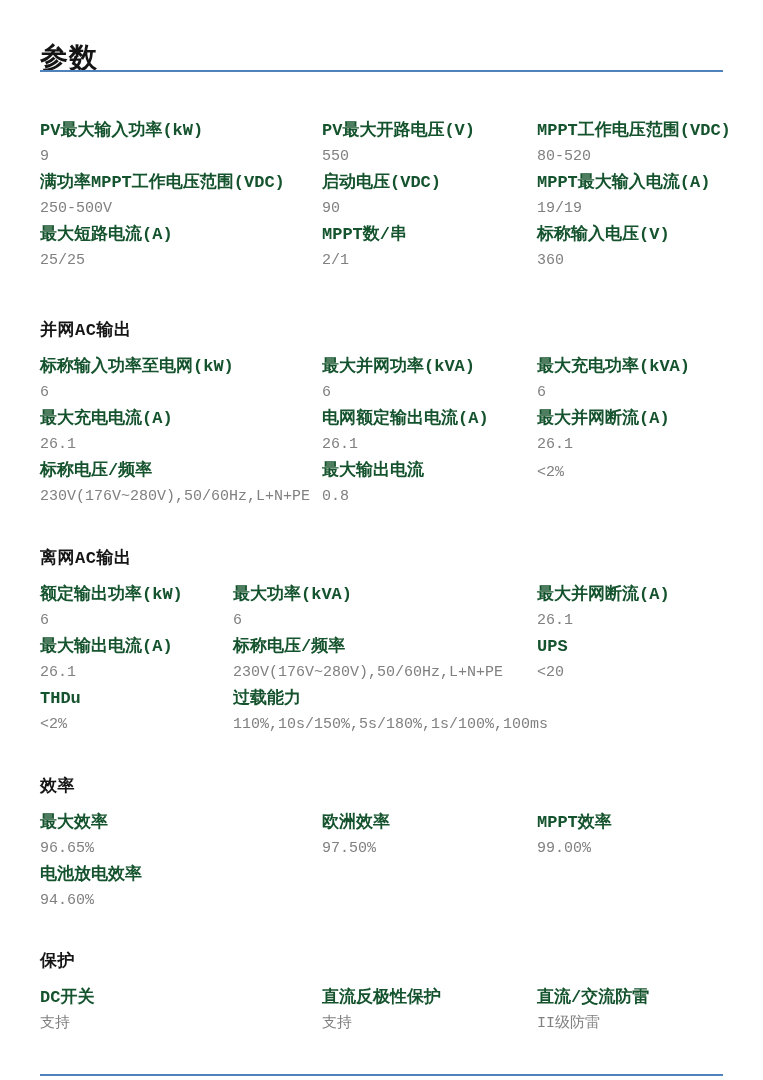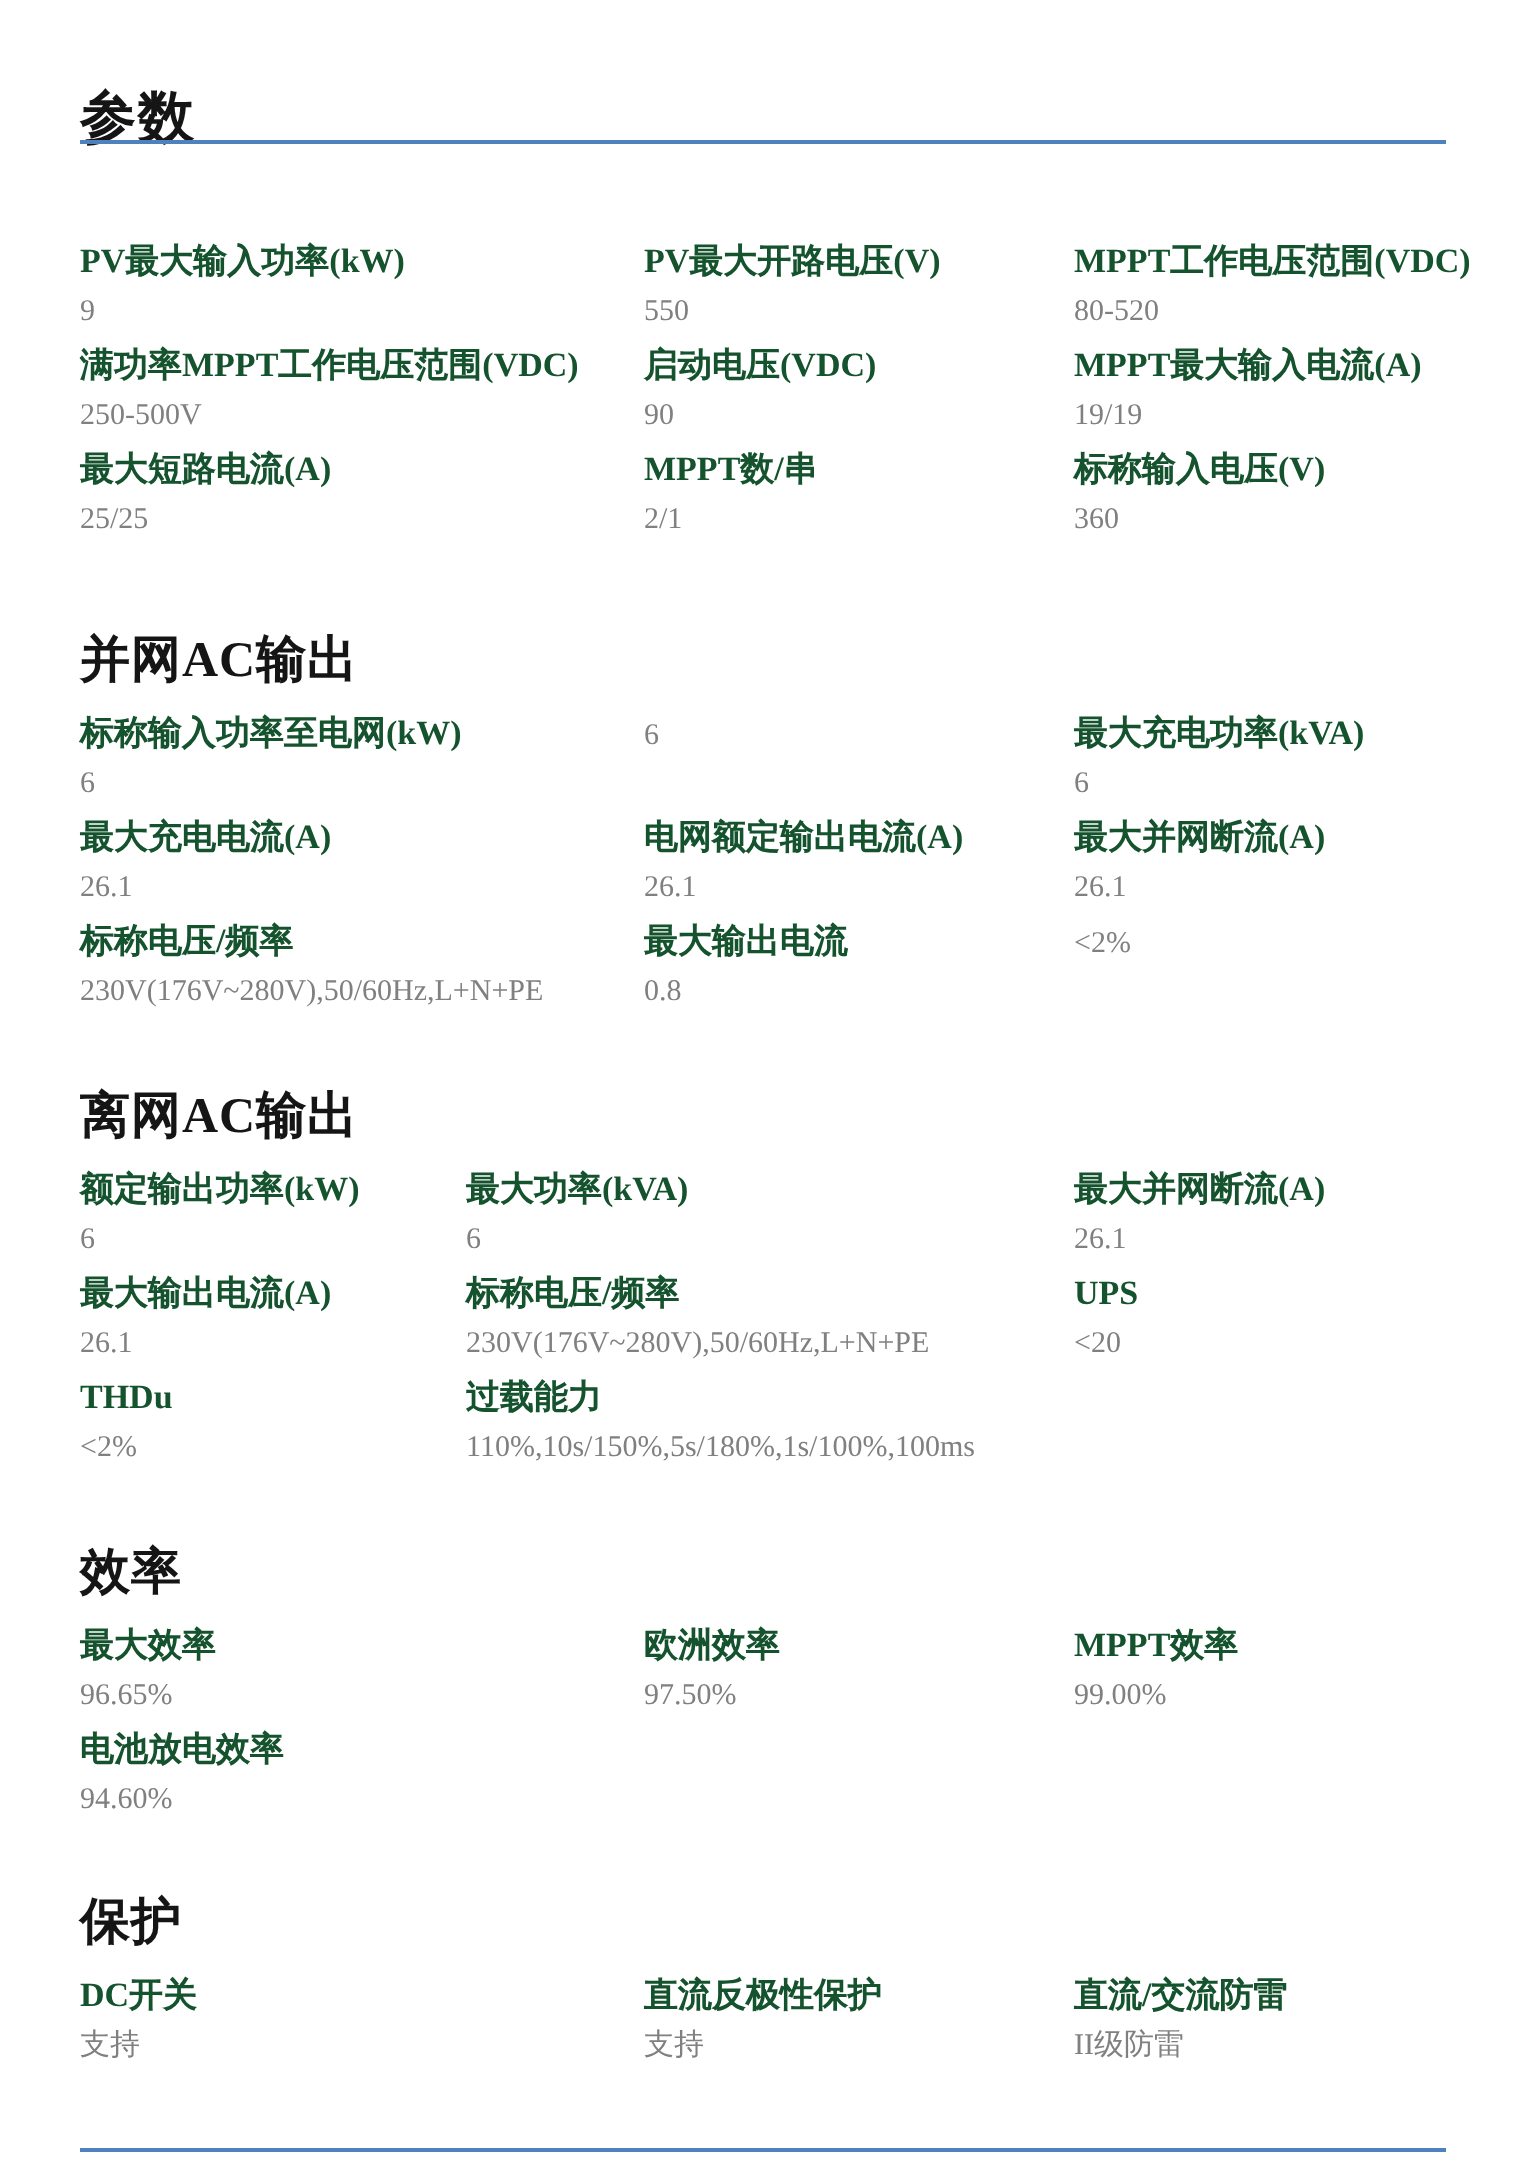--- a/index.html
+++ b/index.html
@@ -1,37 +1,37 @@
 <!DOCTYPE html>
 <html><head>
 <meta charset="utf-8">
 <style>
   html,body { margin:0; padding:0; background:#ffffff; }
   .page {
     position:relative; width:763px; height:1080px; background:#ffffff;
-    font-family:Liberation Serif, serif; overflow:hidden;
+    font-family:Liberation Mono, monospace; overflow:hidden;
   }
   .page-title {
     position:absolute; left:40px; top:24px;
     font-size:28px; font-weight:bold; color:#151515;
     line-height:34px; letter-spacing:1px;
   }
   .rule {
     position:absolute; left:40px; width:683px; height:2px;
   }
   .rule-top { top:70px; }
   .rule-bottom { top:1074px; }
   section { position:absolute; left:40px; width:723px; }
   #sec-pv        { top:119px; }
   #sec-grid-ac   { top:316px; }
   #sec-off-ac    { top:544px; }
   #sec-eff       { top:772px; }
   #sec-prot      { top:947px; }
   .sec-title {
-    font-size:25px; font-weight:bold; color:#151515;
+    font-size:17px; font-weight:bold; color:#151515;
     line-height:30px; margin:0 0 9px 0; letter-spacing:0.5px;
   }
   .grid { display:grid; grid-auto-rows:52px; }
   .grid-std { grid-template-columns:282px 215px 1fr; }
   .grid-off { grid-template-columns:193px 304px 1fr; }
   .item { overflow:visible; }
   .label {
     font-size:17px; line-height:24px; font-weight:600;
     color:#14532d; white-space:nowrap;
   }
@@ -90,20 +90,21 @@
   </section>
 
   <section id="sec-grid-ac">
     <h2 class="sec-title">并网AC输出</h2>
     <div class="grid grid-std">
       <div class="item">
         <div class="label">标称输入功率至电网(kW)</div>
         <div class="value">6</div>
       </div>
       <div class="item">
+        <div class="label">最大并网功率(kVA)</div>
         <div class="value">6</div>
       </div>
       <div class="item">
         <div class="label">最大充电功率(kVA)</div>
         <div class="value">6</div>
       </div>
       <div class="item">
         <div class="label">最大充电电流(A)</div>
         <div class="value">26.1</div>
       </div>

